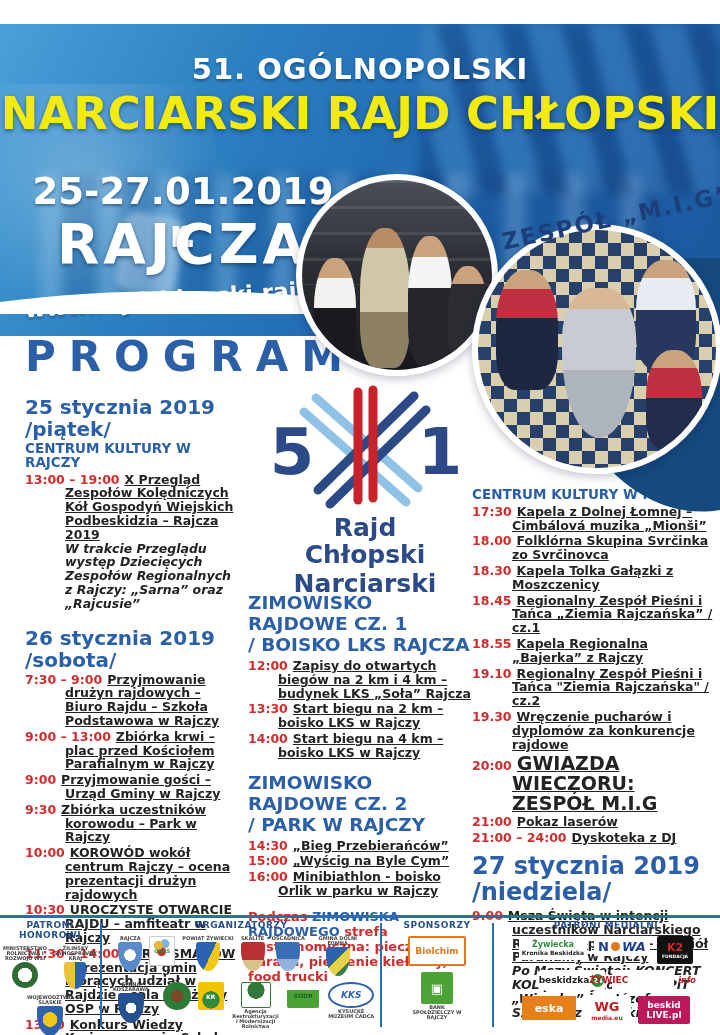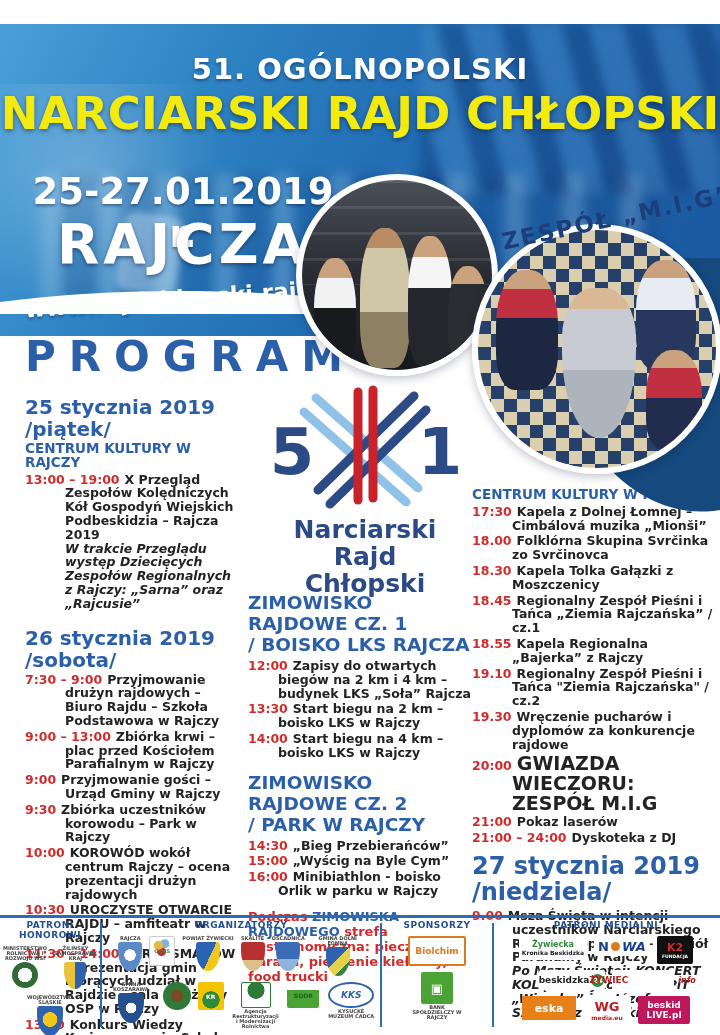--- a/index.html
+++ b/index.html
@@ -53,21 +53,21 @@
   .col-left{left:25px;top:396px;width:214px;}
   .col-mid{left:248px;top:592px;width:228px;}
   .col-right{left:472px;top:488px;width:242px;}
   .day-h{font-size:20px;line-height:22px;font-weight:bold;color:#2b5fa8;margin:0 0 2px;}
   .venue-h{font-size:13.5px;font-weight:bold;color:#2b5fa8;margin:0 0 3px;}
   .sec-h{font-size:18.5px;line-height:21px;font-weight:bold;color:#2b5fa8;margin:0 0 4px;}
   .day3-h{font-size:24px;line-height:26px;font-weight:bold;color:#2b5fa8;margin:8px 0 4px;}
   .entry{padding-left:40px;text-indent:-40px;margin:0 0 2px;font-weight:bold;}
   .col-mid .entry{padding-left:30px;text-indent:-30px;}
   .entry .t{color:#d22b2b;padding-right:5px;}
-  .entry .tx{color:#232323;}
+  .entry .tx{color:#232323;text-decoration:underline;}
   .entry .it{display:block;text-indent:0;font-style:italic;}
   .entry.big{margin-top:0;}
   .entry.big .tx{font-size:19px;line-height:20px;}
   .mt{margin-top:12px;}
   .gastro{margin-top:11px;font-weight:bold;color:#d22b2b;line-height:15px;font-size:13px;}
   .gastro .hl{color:#2b5fa8;}
   
   .logo51{position:absolute;left:270px;top:382px;width:190px;text-align:center;z-index:1;}
   .logo51 .txt{font-size:25px;line-height:27px;font-weight:bold;color:#2b4a86;margin-top:2px;}
   
@@ -135,22 +135,22 @@
     <svg width="190" height="128" viewBox="0 0 190 128">
       <line x1="46" y1="16" x2="148" y2="106" stroke="#8fc2e6" stroke-width="9" stroke-linecap="round"></line>
       <line x1="34" y1="30" x2="136" y2="120" stroke="#8fc2e6" stroke-width="9" stroke-linecap="round"></line>
       <line x1="144" y1="14" x2="48" y2="108" stroke="#2b4a86" stroke-width="9" stroke-linecap="round"></line>
       <line x1="156" y1="28" x2="60" y2="122" stroke="#2b4a86" stroke-width="9" stroke-linecap="round"></line>
       <line x1="88" y1="10" x2="88" y2="118" stroke="#c8232b" stroke-width="9" stroke-linecap="round"></line>
       <line x1="103" y1="8" x2="103" y2="116" stroke="#c8232b" stroke-width="9" stroke-linecap="round"></line>
       <text x="22" y="92" font-size="64" font-weight="bold" fill="#2b4a86" text-anchor="middle" font-family="DejaVu Sans, sans-serif">5</text>
       <text x="170" y="92" font-size="64" font-weight="bold" fill="#2b4a86" text-anchor="middle" font-family="DejaVu Sans, sans-serif">1</text>
     </svg>
+    <div class="txt" style="margin-top:0">Rajd Chłopski</div>
     <div class="txt">Narciarski</div>
-    <div class="txt" style="margin-top:0">Rajd Chłopski</div>
   </div>
 
   <div class="prog-title">PROGRAM</div>
 
   <div class="col col-left">
     <div class="day-h">25 stycznia 2019 /piątek/</div>
     <div class="venue-h">CENTRUM KULTURY W RAJCZY</div>
     <div>
         <div class="entry"><span class="t">13:00 – 19:00</span><span class="tx">X Przegląd Zespołów Kolędniczych Kół Gospodyń Wiejskich Podbeskidzia – Rajcza 2019</span><span class="it">W trakcie Przeglądu występ Dziecięcych Zespołów Regionalnych z Rajczy: „Sarna” oraz „Rajcusie”</span></div>
       </div>

